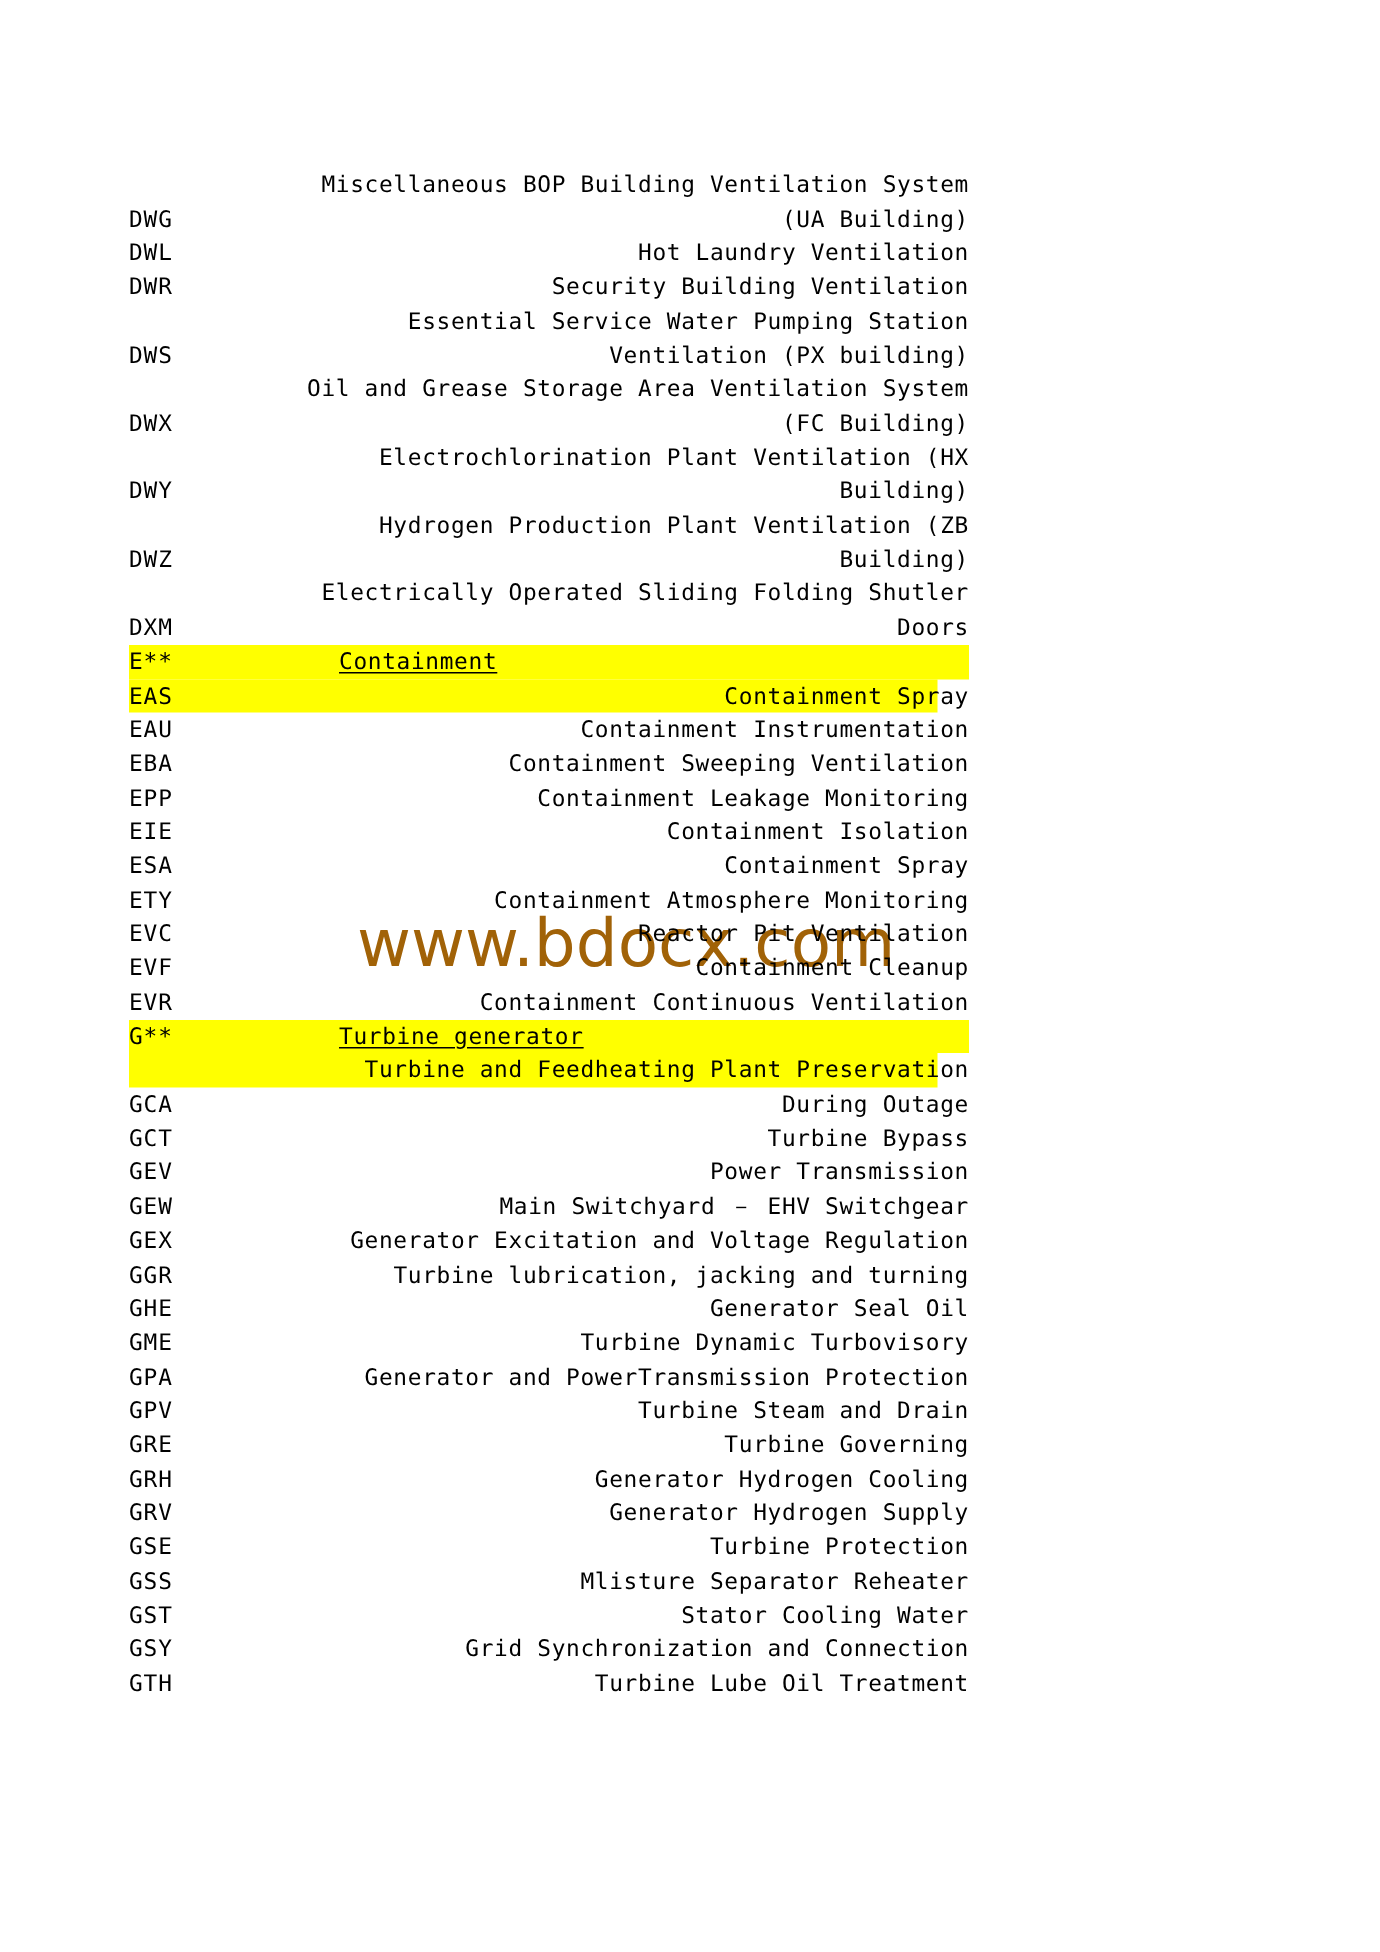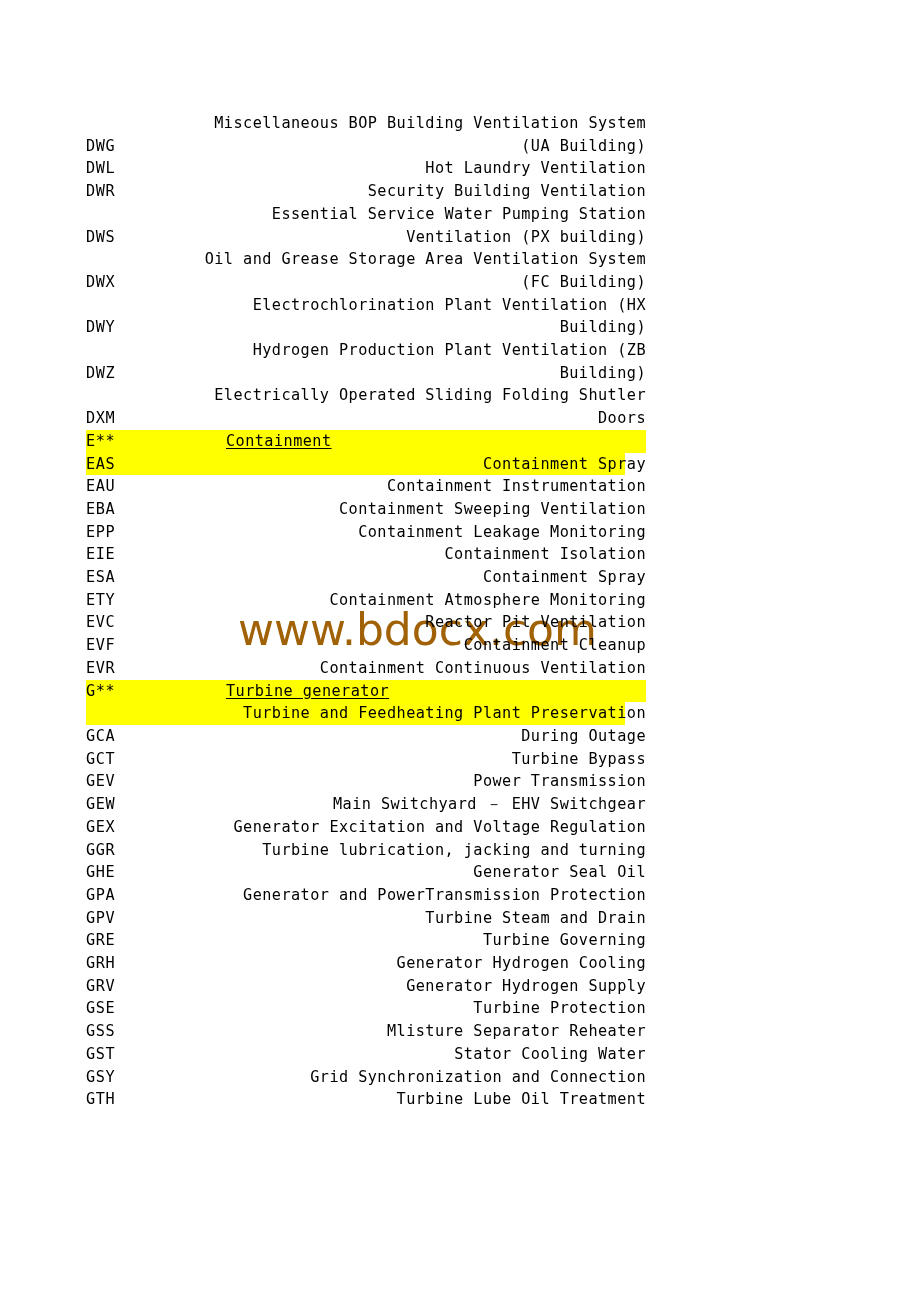--- a/index.html
+++ b/index.html
@@ -219,20 +219,24 @@
         </tr>
         <tr class="row">
           <td class="code-cell"><span>GGR</span></td>
           <td class="desc-cell"><span class="desc-line">Turbine lubrication, jacking and turning</span></td>
         </tr>
         <tr class="row">
           <td class="code-cell"><span>GHE</span></td>
           <td class="desc-cell"><span class="desc-line">Generator Seal Oil</span></td>
         </tr>
         <tr class="row">
+          <td class="code-cell"><span>GME</span></td>
+          <td class="desc-cell"><span class="desc-line">Turbine Dynamic Turbovisory</span></td>
+        </tr>
+        <tr class="row">
           <td class="code-cell"><span>GPA</span></td>
           <td class="desc-cell"><span class="desc-line">Generator and PowerTransmission Protection</span></td>
         </tr>
         <tr class="row">
           <td class="code-cell"><span>GPV</span></td>
           <td class="desc-cell"><span class="desc-line">Turbine Steam and Drain</span></td>
         </tr>
         <tr class="row">
           <td class="code-cell"><span>GRE</span></td>
           <td class="desc-cell"><span class="desc-line">Turbine Governing</span></td>

